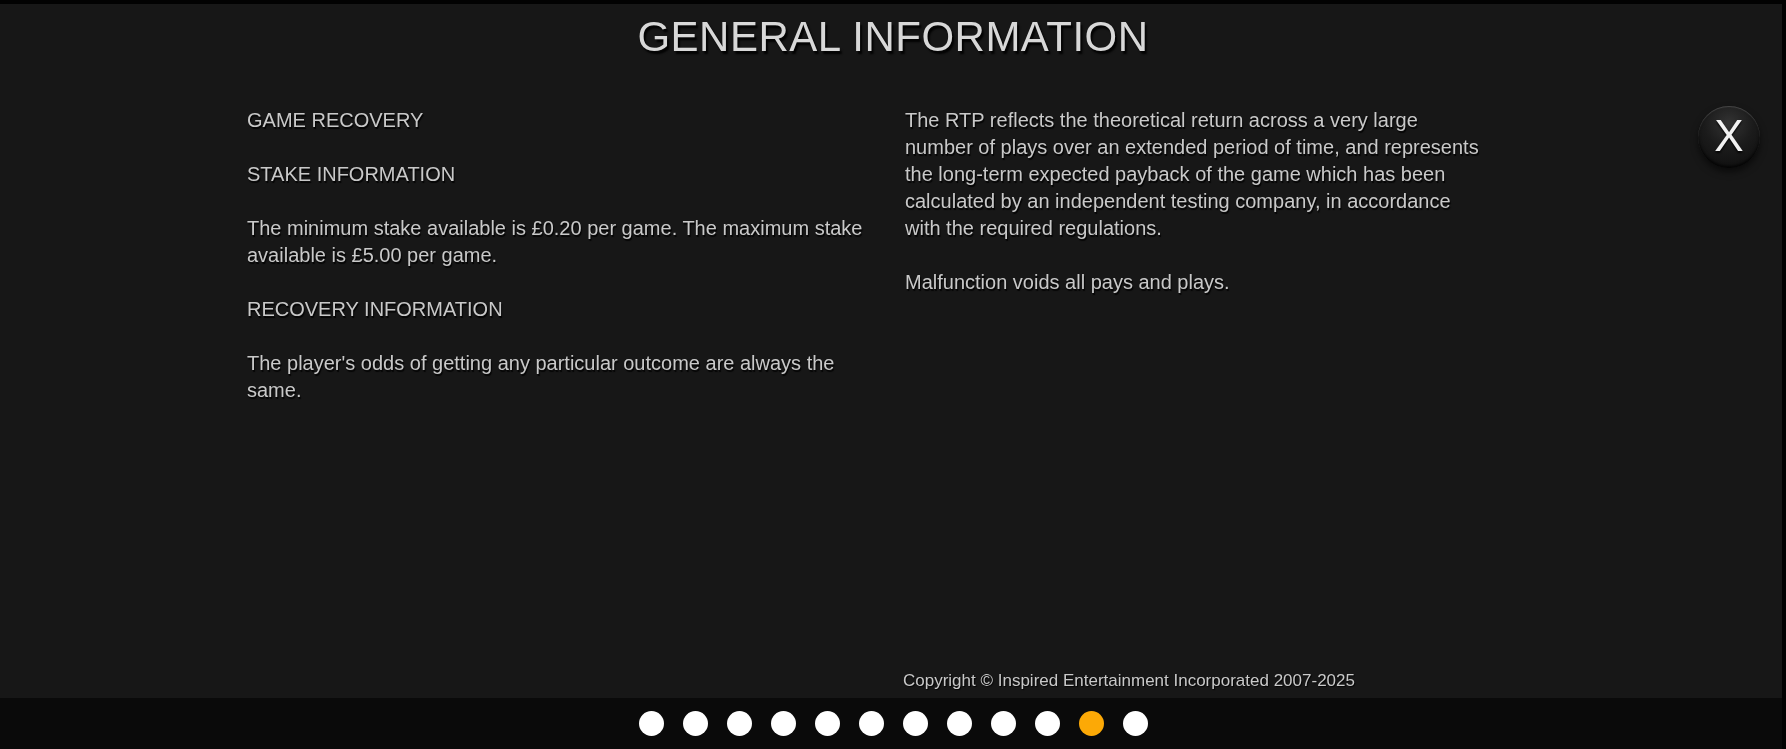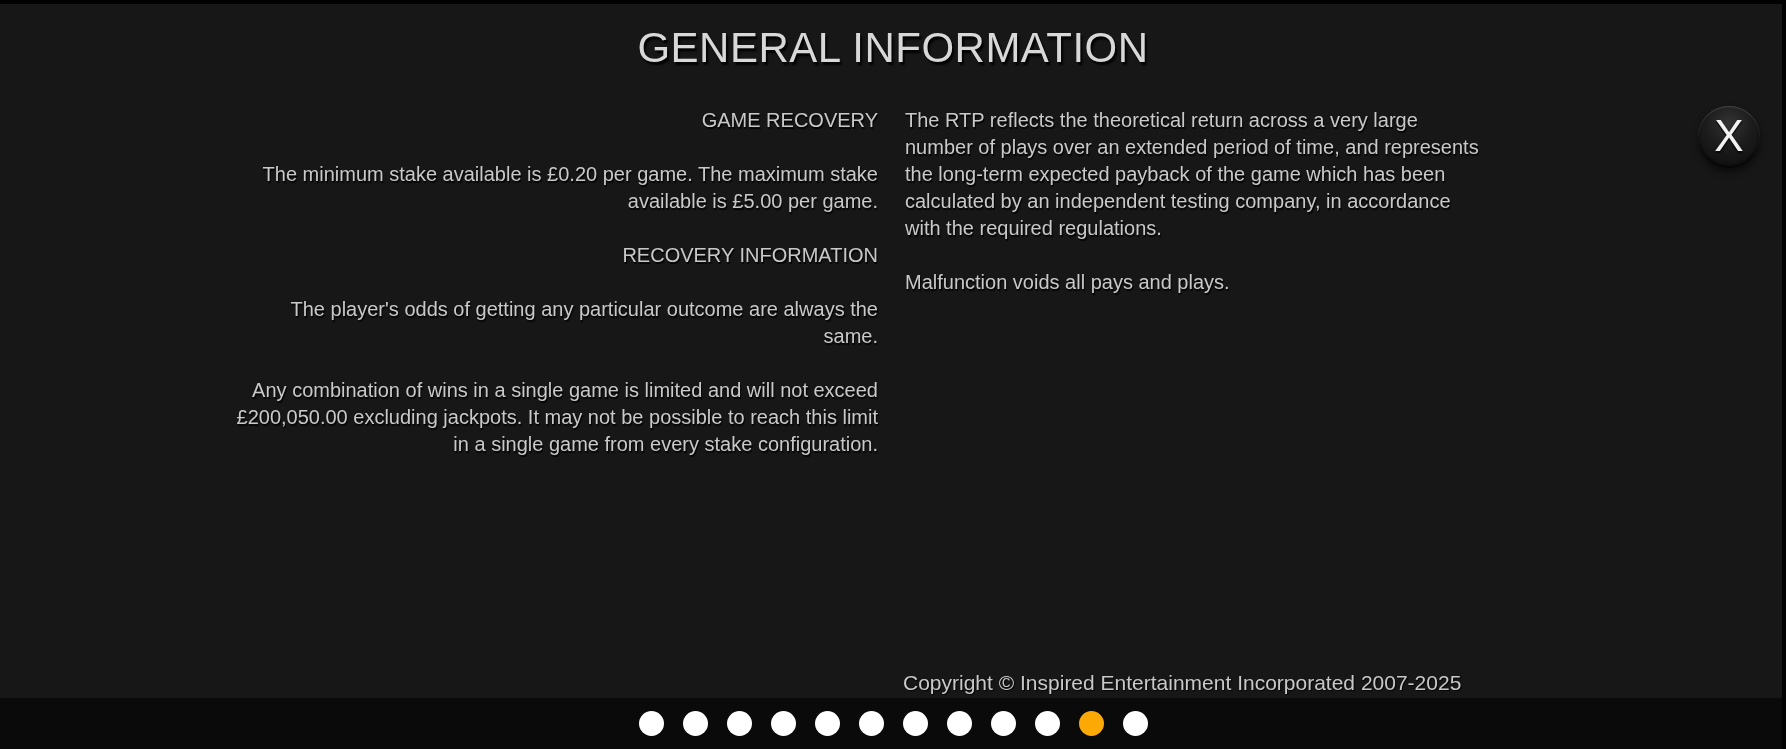--- a/index.html
+++ b/index.html
@@ -33,21 +33,20 @@
     position: absolute;
     top: 12px;
     left: 0;
     width: 100%;
     text-align: center;
     font-size: 42px;
     line-height: 50px;
     color: var(--title-text, #d8d8d8);
     text-shadow: 2px 3px 2px rgba(0,0,0,0.9);
     letter-spacing: 0.5px;
-    margin-top: 11px;
   }
   .close-btn {
     position: absolute;
     left: 1698px;
     top: 106px;
     width: 62px;
     height: 62px;
     border-radius: 50%;
     background: radial-gradient(circle at 50% 28%, #333333 0%, #1b1b1b 45%, #0c0c0c 100%);
     box-shadow: inset 0 1px 1px rgba(120,120,120,0.45), inset 0 -2px 3px rgba(0,0,0,0.8), 0 4px 7px rgba(0,0,0,0.55);
@@ -65,36 +64,35 @@
     transform: translateY(-1px);
   }
   .col {
     position: absolute;
     top: 107px;
     font-size: 20px;
     line-height: 27px;
     text-shadow: 1px 2px 1px rgba(0,0,0,0.85);
   }
   .col-left {
-    left: 233px;
+    left: 247px;
     width: 645px;
-    text-align: right;
   }
   .col-right {
     left: 905px;
     width: 580px;
   }
   .heading, .paragraph {
     margin: 0 0 27px 0;
   }
   .copyright {
     position: absolute;
     left: 903px;
     top: 671px;
-    font-size: 21px;
+    font-size: 17px;
     color: var(--text, #c9c9c9);
     text-shadow: 1px 1px 1px rgba(0,0,0,0.85);
   }
   .dots-bar {
     position: absolute;
     left: 0;
     bottom: 0;
     width: 100%;
     height: 51px;
     background: var(--footer-bg, #0a0a0a);
@@ -118,24 +116,24 @@
 <div class="edge-right"></div>
 
 <div class="page-title">GENERAL INFORMATION</div>
 
 <div class="close-btn">
   <span class="x-glyph">X</span>
 </div>
 
 <div class="col col-left" id="col-left">
     <div class="heading">GAME RECOVERY</div>
+    <div class="heading">STAKE INFORMATION</div>
     <div class="paragraph">The minimum stake available is £0.20 per game. The maximum stake available is £5.00 per game.</div>
     <div class="heading">RECOVERY INFORMATION</div>
     <div class="paragraph">The player's odds of getting any particular outcome are always the same.</div>
-    <div class="paragraph">Any combination of wins in a single game is limited and will not exceed £200,050.00 excluding jackpots. It may not be possible to reach this limit in a single game from every stake configuration.</div>
   </div>
 <div class="col col-right" id="col-right">
     <div class="paragraph">The RTP reflects the theoretical return across a very large number of plays over an extended period of time, and represents the long-term expected payback of the game which has been calculated by an independent testing company, in accordance with the required regulations.</div>
     <div class="paragraph">Malfunction voids all pays and plays.</div>
   </div>
 
 <div class="copyright">Copyright © Inspired Entertainment Incorporated 2007-2025</div>
 
 <div class="dots-bar" id="dots-bar">
     <div class="dot" style="background: rgb(255, 255, 255);"></div>

